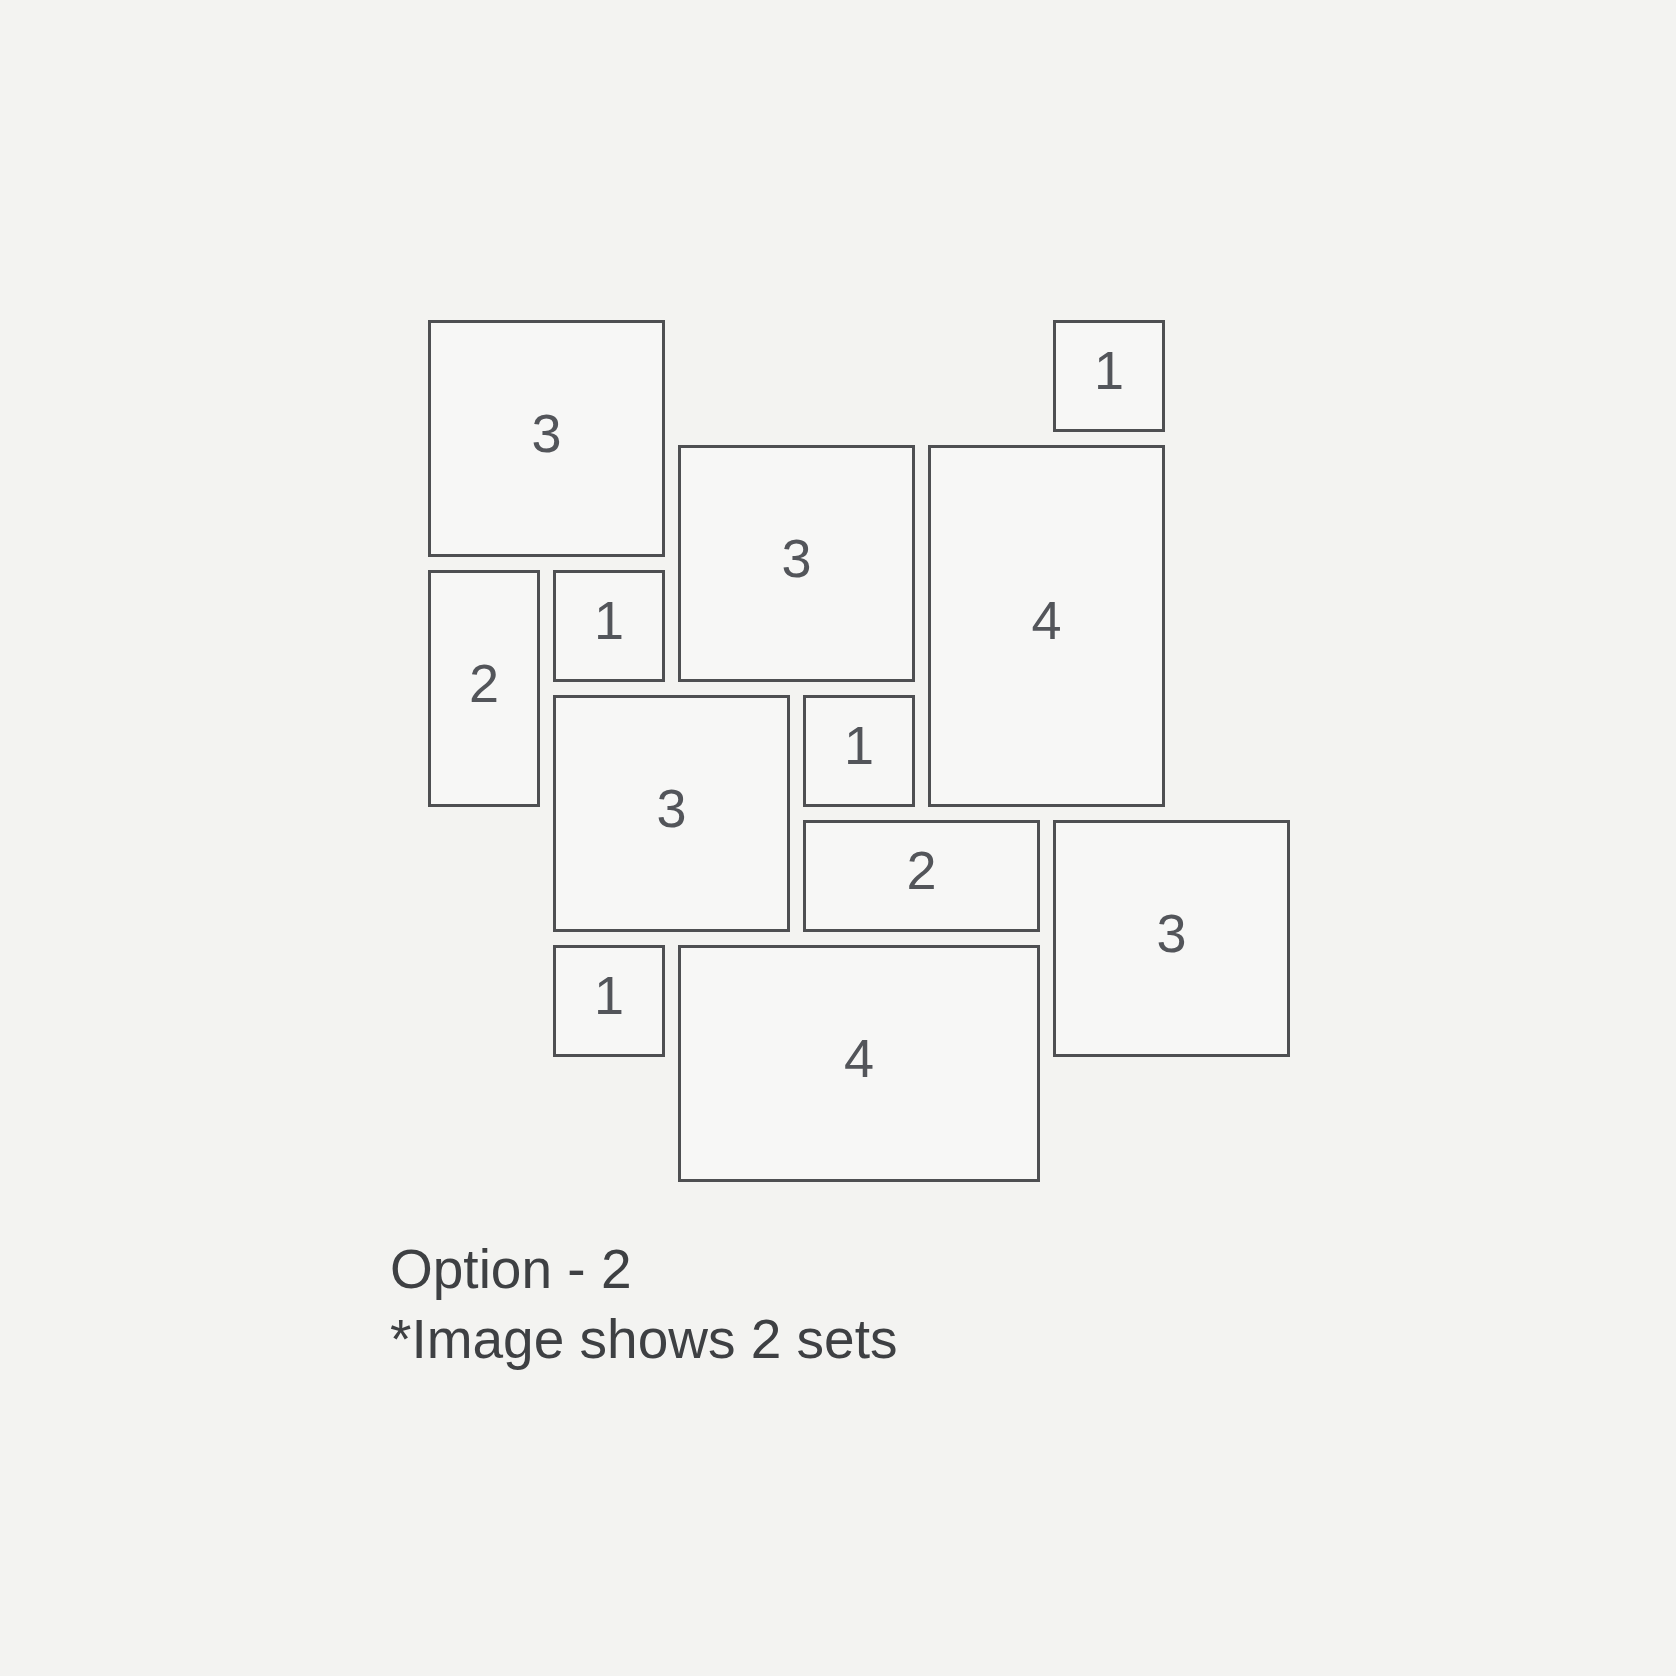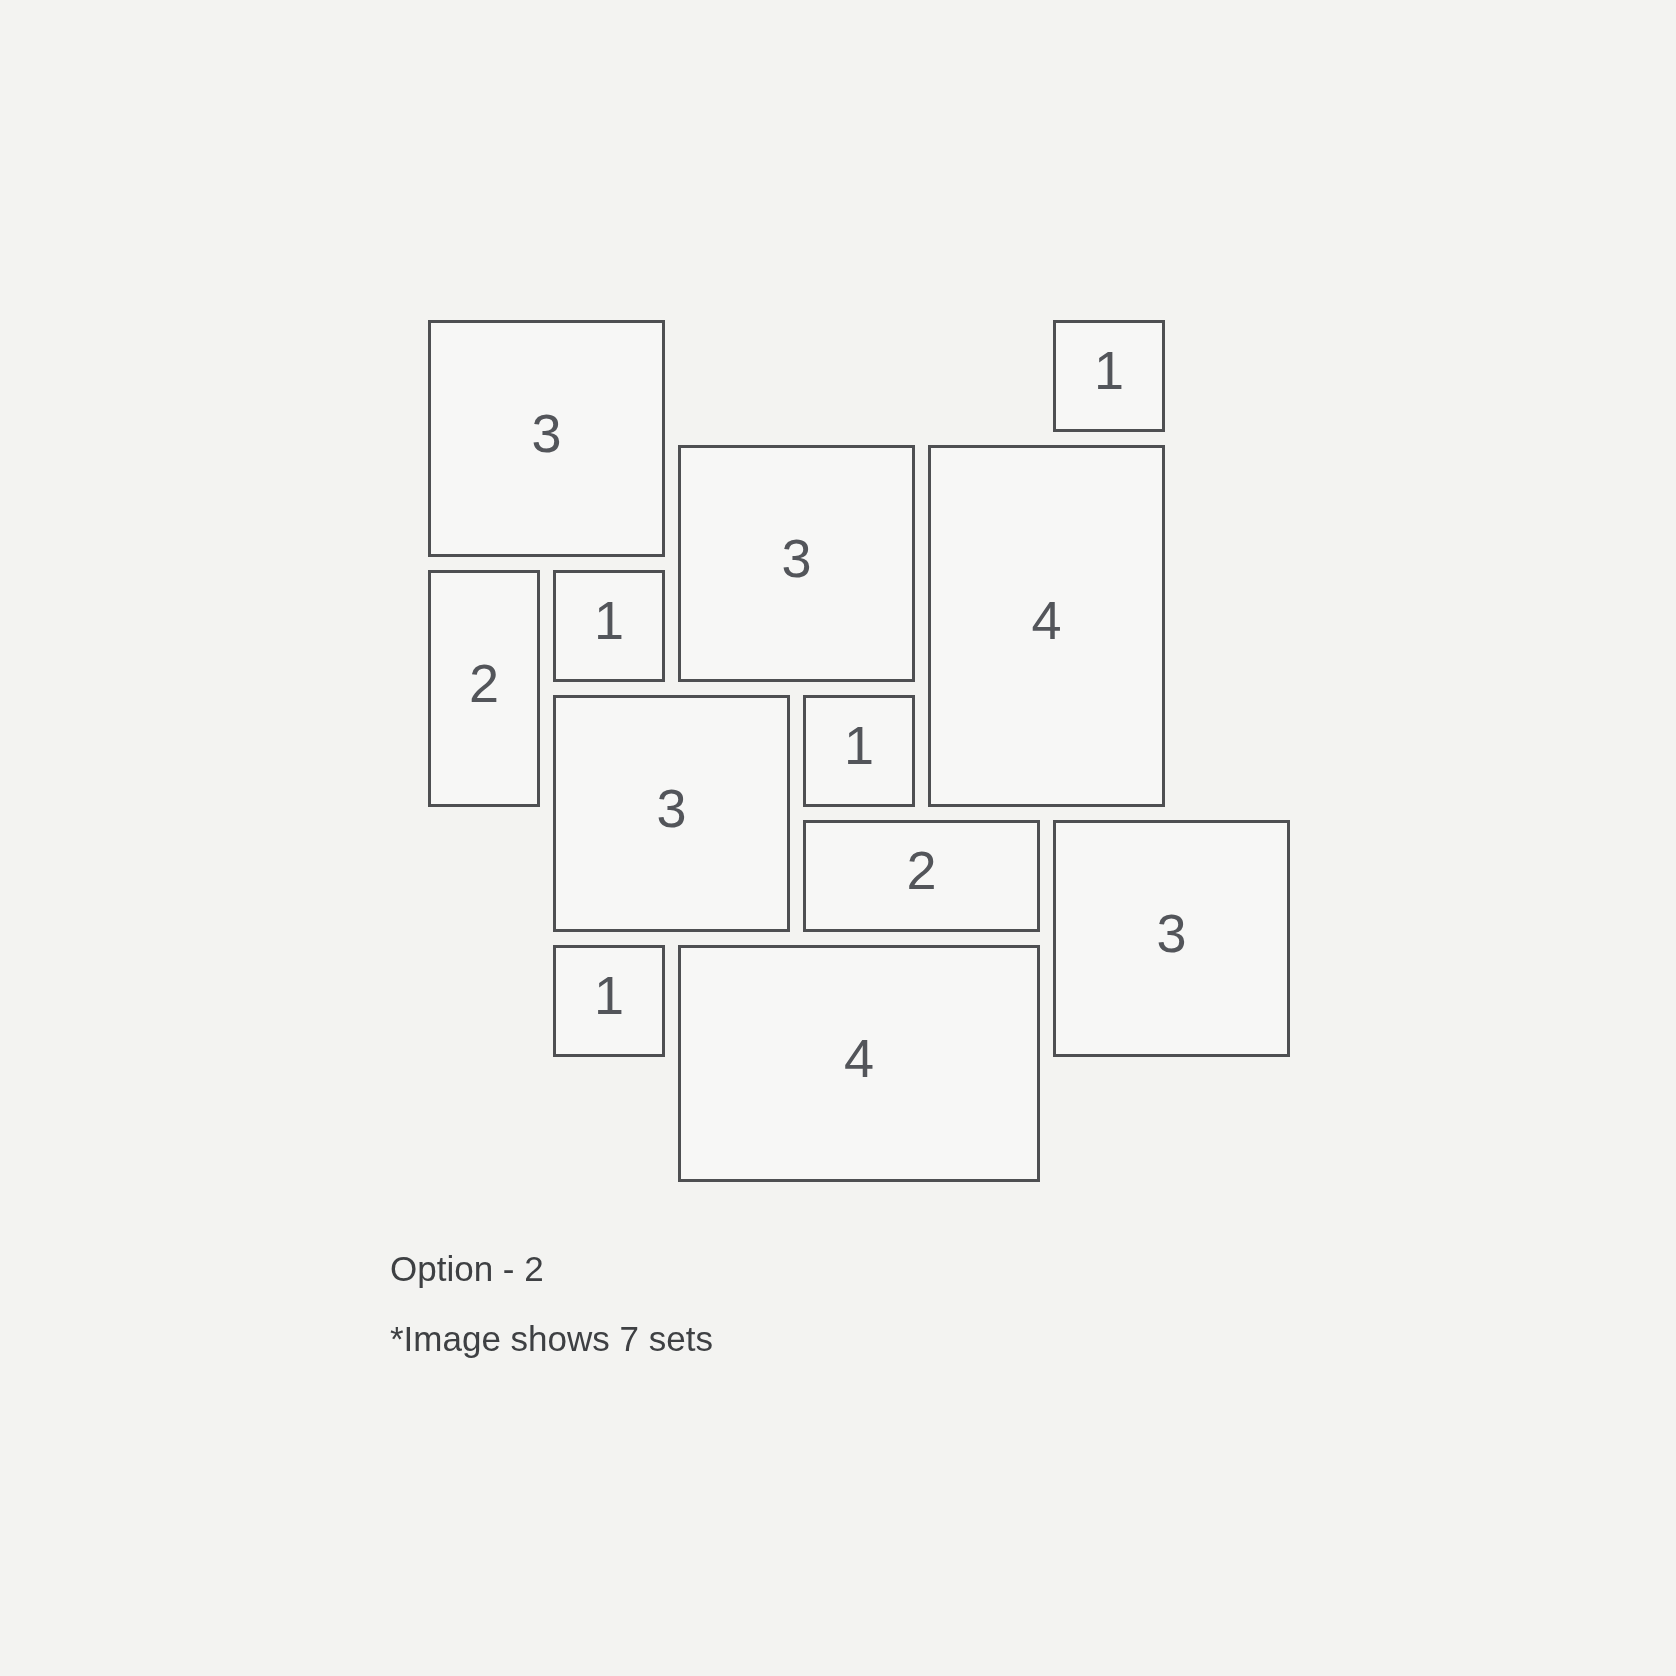--- a/index.html
+++ b/index.html
@@ -34,21 +34,21 @@
     font-size: 54px;
     color: #53555a;
     line-height: 1;
     transform: translateY(-6px);
   }
   .caption {
     position: absolute;
     left: 390px;
     top: 1234px;
     color: #3e4043;
-    font-size: 35px;
+    font-size: 55px;
     line-height: 70px;
     white-space: nowrap;
   }
 </style>
 </head>
 <body>
 
 <div class="canvas">
   <div id="tile-group">
       <div class="tile" style="left: 428px; top: 320px; width: 237px; height: 237px;">
@@ -83,15 +83,15 @@
       </div>
       <div class="tile" style="left: 553px; top: 945px; width: 112px; height: 112px;">
         <span class="num">1</span>
       </div>
       <div class="tile" style="left: 678px; top: 945px; width: 362px; height: 237px;">
         <span class="num">4</span>
       </div>
     </div>
   <div class="caption">
     <div>Option - 2</div>
-    <div>*Image shows 7 sets</div>
+    <div>*Image shows 2 sets</div>
   </div>
 </div>
 
 </body></html>

